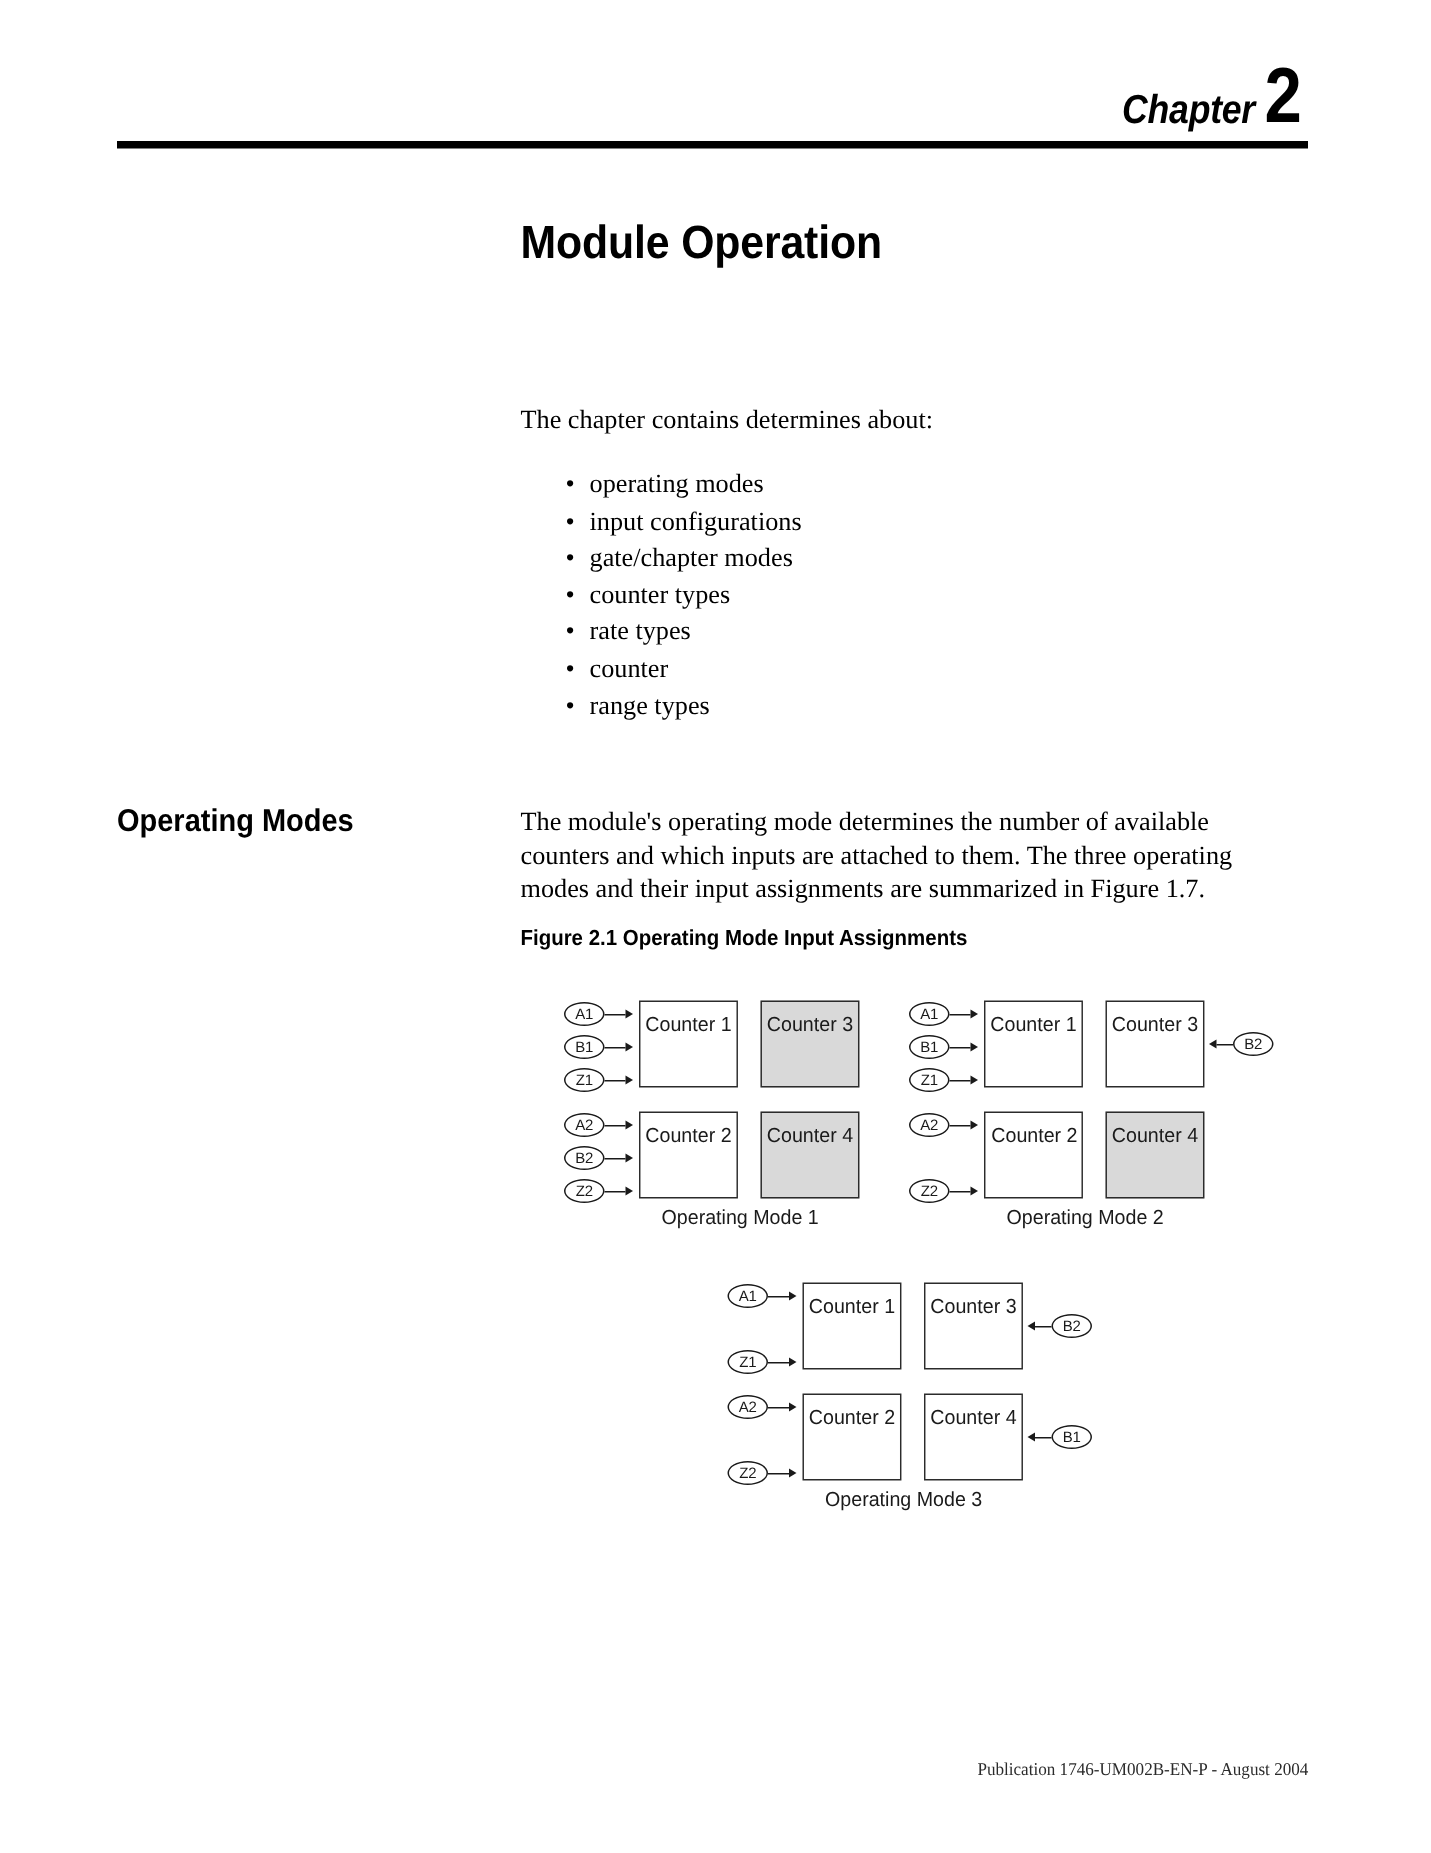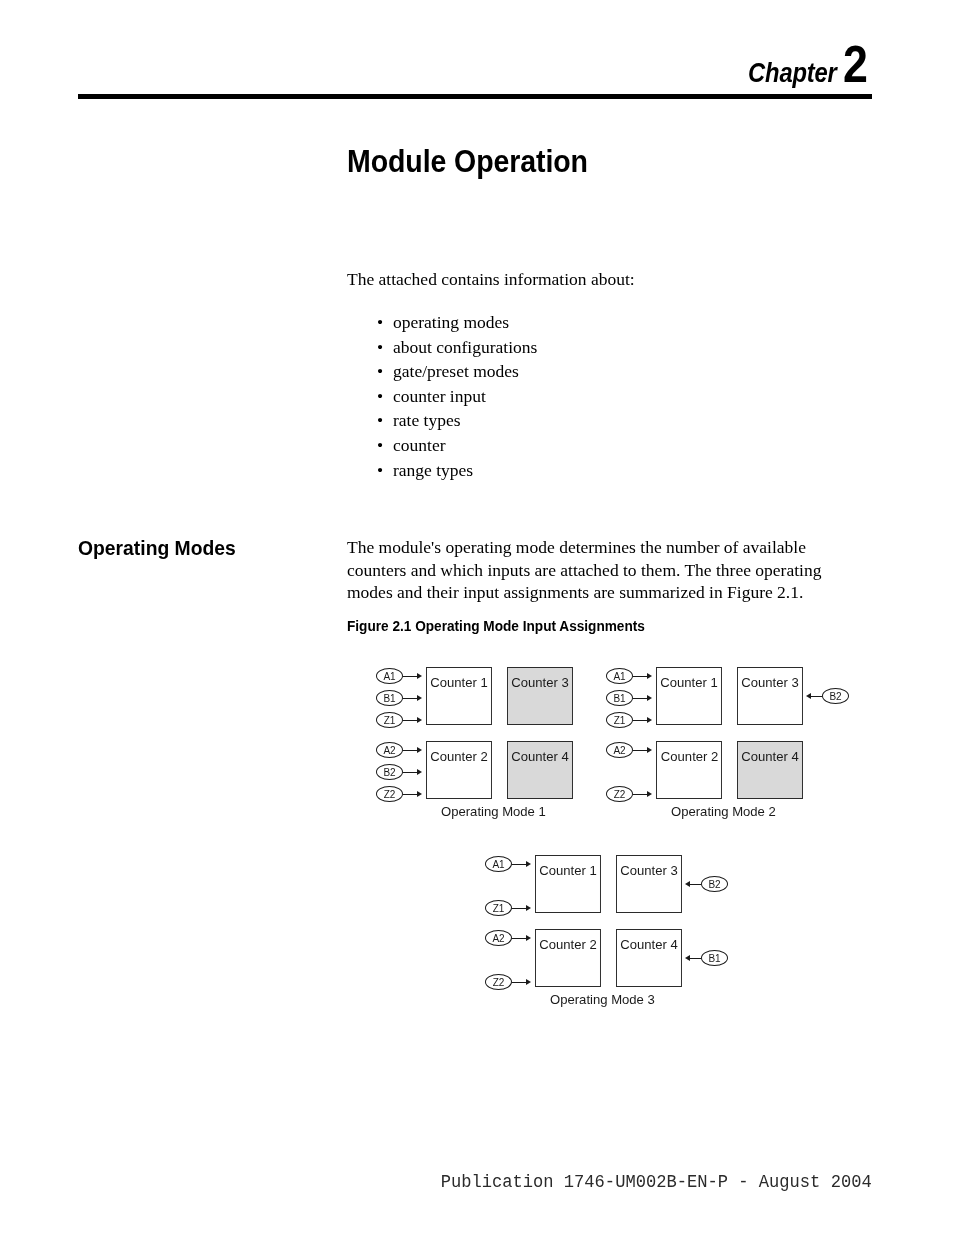--- a/index.html
+++ b/index.html
@@ -219,76 +219,76 @@
     transform-origin: left top;
   }
 
   
   .footer {
     position: absolute;
     left: 0;
     top: 1172px;
     width: 872px;
     text-align: right;
-    font-family: Liberation Mono, monospace;
-    font-size: 18px;
+    font-family: Liberation Serif, serif;
+    font-size: 12px;
     color: #2b2b2b;
   }
   .footer span {
     display: inline-block;
     transform: scaleX(0.95);
     transform-origin: right top;
   }
 </style>
 </head>
 <body>
 
 <div class="chapter-header">
   <div class="chapter-word">Chapter</div>
   <div class="chapter-num">2</div>
 </div>
 <div class="header-rule"></div>
 
 <div class="page-title">Module Operation</div>
 
-<div class="intro-line">The attached contains information about:</div>
+<div class="intro-line">The chapter contains determines about:</div>
 
 <ul class="bullet-list">
   <li>
     <span class="bullet-dot">•</span>
     <span>operating modes</span>
   </li>
   <li>
     <span class="bullet-dot">•</span>
-    <span>about configurations</span>
-  </li>
-  <li>
-    <span class="bullet-dot">•</span>
-    <span>gate/preset modes</span>
-  </li>
-  <li>
-    <span class="bullet-dot">•</span>
-    <span>counter input</span>
+    <span>input configurations</span>
+  </li>
+  <li>
+    <span class="bullet-dot">•</span>
+    <span>gate/chapter modes</span>
+  </li>
+  <li>
+    <span class="bullet-dot">•</span>
+    <span>counter types</span>
   </li>
   <li>
     <span class="bullet-dot">•</span>
     <span>rate types</span>
   </li>
   <li>
     <span class="bullet-dot">•</span>
     <span>counter</span>
   </li>
   <li>
     <span class="bullet-dot">•</span>
     <span>range types</span>
   </li>
 </ul>
 
 <div class="section-heading">Operating Modes</div>
-<div class="section-body">The module's operating mode determines the number of available counters and which inputs are attached to them. The three operating modes and their input assignments are summarized in Figure 2.1.</div>
+<div class="section-body">The module's operating mode determines the number of available counters and which inputs are attached to them. The three operating modes and their input assignments are summarized in Figure 1.7.</div>
 
 <div class="figure-caption">Figure 2.1 Operating Mode Input Assignments</div>
 
 <div class="figure">
 
   <div class="diagram diagram-mode1">
 
     <div class="port" style="left:0px;  top:14px;">A1</div>
     <div class="port" style="left:0px;  top:36px;">B1</div>
     <div class="port" style="left:0px;  top:58px;">Z1</div>

